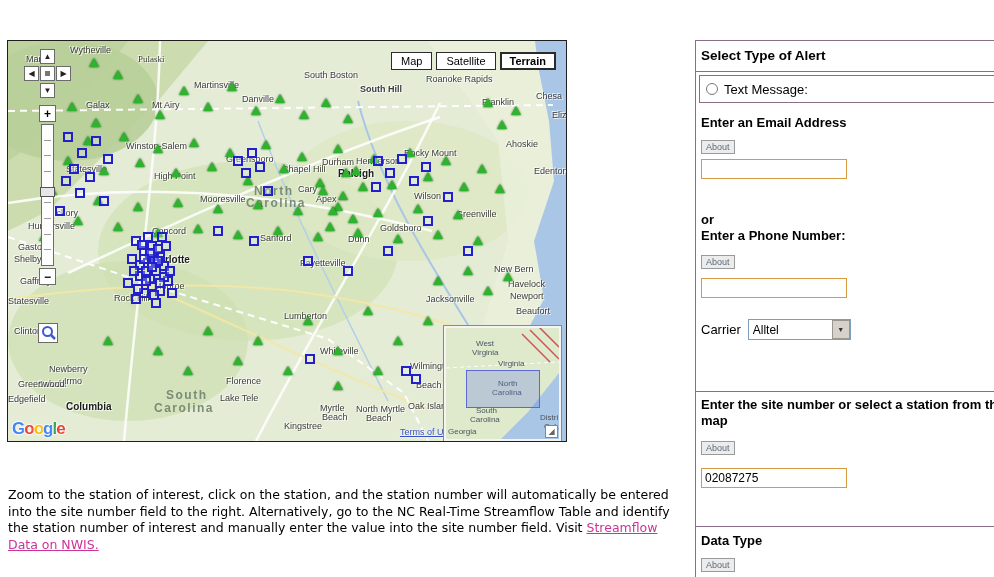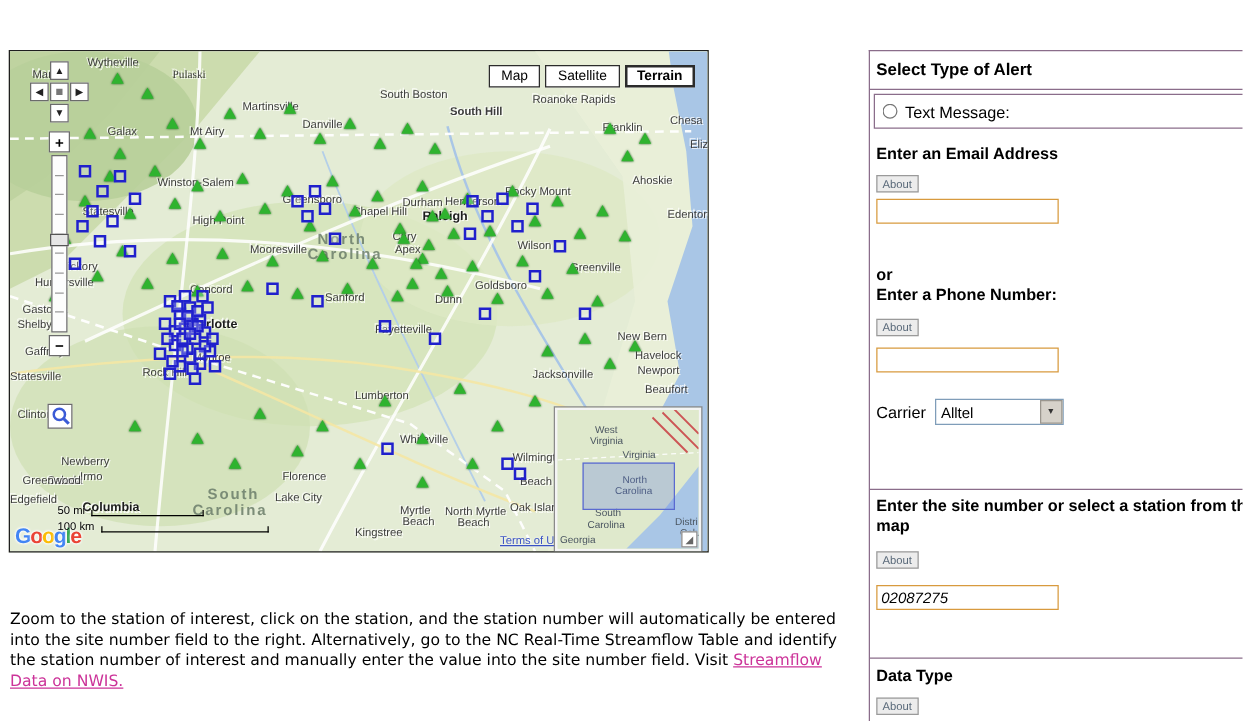--- a/index.html
+++ b/index.html
@@ -91,21 +91,21 @@
   .input-phone{margin-top:9px;}
   .carrier-row{margin-top:21px;display:flex;align-items:center;gap:7px;}
   .fake-select{display:inline-flex;width:97px;height:19px;border:1px solid #7f9db9;background:#fff;
     align-items:center;justify-content:space-between;padding-left:4px;font-size:12px;cursor:pointer;}
   .select-arrow{width:16px;height:17px;background:#d6d2ca;border:1px solid #9a968e;display:flex;align-items:center;
     justify-content:center;font-size:7px;color:#333;}
   .fp-divider{border-top:1px solid #8a6d8a;}
   .div-site{margin-top:51px;}
   .t-site{margin-top:5px;line-height:16px;}
   .about-site{margin-top:12px;}
-  .input-site{margin-top:13px;font-style:italic;}
+  .input-site{margin-top:13px;}
   .div-data{margin-top:38px;}
   .t-data{margin-top:6px;}
   .about-data{margin-top:10px;}
 </style>
 </head>
 <body>
 
 <div class="page">
 
   <div class="map-frame">
@@ -146,21 +146,21 @@
         <span class="map-label" style="left: 528px; top: 51px;">Chesa</span>
         <span class="map-label" style="left: 544px; top: 70px;">Eliz</span>
         <span class="map-label" style="left: 348px; top: 76px; margin-top: 40px;">Henderson</span>
         <span class="map-label" style="left: 96px; top: 101px; margin-left: 22px;">Winston-Salem</span>
         <span class="map-label" style="left: 58px; top: 124px;">Statesville</span>
         <span class="map-label" style="left: 146px; top: 131px;">High Point</span>
         <span class="map-label" style="left: 218px; top: 114px;">Greensboro</span>
         <span class="map-label" style="left: 274px; top: 124px;">Chapel Hill</span>
         <span class="map-label" style="left: 314px; top: 117px;">Durham</span>
         <span class="map-label city" style="left: 330px; top: 128px;">Raleigh</span>
-        <span class="map-label" style="left: 306px; top: 144px;">Cary</span>
+        <span class="map-label" style="left: 290px; top: 144px;">Cary</span>
         <span class="map-label" style="left: 308px; top: 154px;">Apex</span>
         <span class="map-label" style="left: 396px; top: 108px;">Rocky Mount</span>
         <span class="map-label" style="left: 406px; top: 151px;">Wilson</span>
         <span class="map-label" style="left: 448px; top: 169px;">Greenville</span>
         <span class="map-label" style="left: 498px; top: 99px;">Ahoskie</span>
         <span class="map-label" style="left: 526px; top: 126px;">Edenton</span>
         <span class="map-label" style="left: 192px; top: 154px;">Mooresville</span>
         <span class="map-label" style="left: 40px; top: 168px;">Hickory</span>
         <span class="map-label" style="left: 20px; top: 181px;">Huntersville</span>
         <span class="map-label" style="left: 10px; top: 202px;">Gastonia</span>
@@ -183,21 +183,21 @@
         <span class="map-label" style="left: 508px; top: 266px;">Beaufort</span>
         <span class="map-label" style="left: 312px; top: 306px;">Whiteville</span>
         <span class="map-label" style="left: 402px; top: 321px;">Wilmington</span>
         <span class="map-label" style="left: 408px; top: 340px;">Beach</span>
         <span class="map-label" style="left: 400px; top: 361px;">Oak Island</span>
         <span class="map-label" style="left: 312px; top: 363px;">Myrtle</span>
         <span class="map-label" style="left: 314px; top: 372px;">Beach</span>
         <span class="map-label" style="left: 348px; top: 364px;">North Myrtle</span>
         <span class="map-label" style="left: 358px; top: 373px;">Beach</span>
         <span class="map-label" style="left: 276px; top: 381px;">Kingstree</span>
-        <span class="map-label" style="left: 212px; top: 353px;">Lake City</span>
+        <span class="map-label" style="left: 212px; top: 353px;">Lake Tele</span>
         <span class="map-label" style="left: 218px; top: 336px;">Florence</span>
         <span class="map-label city" style="left: 58px; top: 361px;">Columbia</span>
         <span class="map-label" style="left: 30px; top: 339px;">Saluda</span>
         <span class="map-label" style="left: 41px; top: 324px;">Newberry</span>
         <span class="map-label" style="left: 56px; top: 336px;">Irmo</span>
         <span class="map-label" style="left: 10px; top: 311px; margin-top: 28px;">Greenwood</span>
         <span class="map-label" style="left: 6px; top: 286px;">Clinton</span>
         <span class="map-label" style="left: 0px; top: 354px;">Edgefield</span>
         <span class="map-label region" style="left: 246px; top: 144px;">North</span>
         <span class="map-label region" style="left: 238px; top: 156px;">Carolina</span>
@@ -397,30 +397,20 @@
       </svg>
     </button>
 
     <div class="map-type">
       <button class="mt-btn">Map</button>
       <button class="mt-btn">Satellite</button>
       <button class="mt-btn active">Terrain</button>
     </div>
 
     <div class="google-logo" id="google-logo"><span style="color: rgb(66, 133, 244);">G</span><span style="color: rgb(234, 67, 53);">o</span><span style="color: rgb(251, 188, 5);">o</span><span style="color: rgb(66, 133, 244);">g</span><span style="color: rgb(52, 168, 83);">l</span><span style="color: rgb(234, 67, 53);">e</span></div>
-    <div class="scalebar">
-      <div class="scale-row">
-          <span>50 mi</span>
-          <span class="bar bar-mi"></span>
-        </div>
-      <div class="scale-row">
-          <span>100 km</span>
-          <span class="bar bar-km"></span>
-        </div>
-    </div>
     <a class="terms">Terms of Use</a>
 
     <div class="inset">
       <svg width="113" height="111">
         <rect width="113" height="111" fill="#dfe9cc"></rect>
         <polygon points="113,45 113,111 55,111 82,84" fill="#a9c6e6"></polygon>
         <path d="M84,2 L113,31 M92,-2 L113,19 M76,6 L104,34" stroke="#cc5555" stroke-width="1.5" fill="none"></path>
         <path d="M0,40 L113,34" stroke="#ffffff" stroke-width="1" stroke-dasharray="4,3" opacity="0.9"></path>
       </svg>
       <div class="layer" id="inset-labels">

